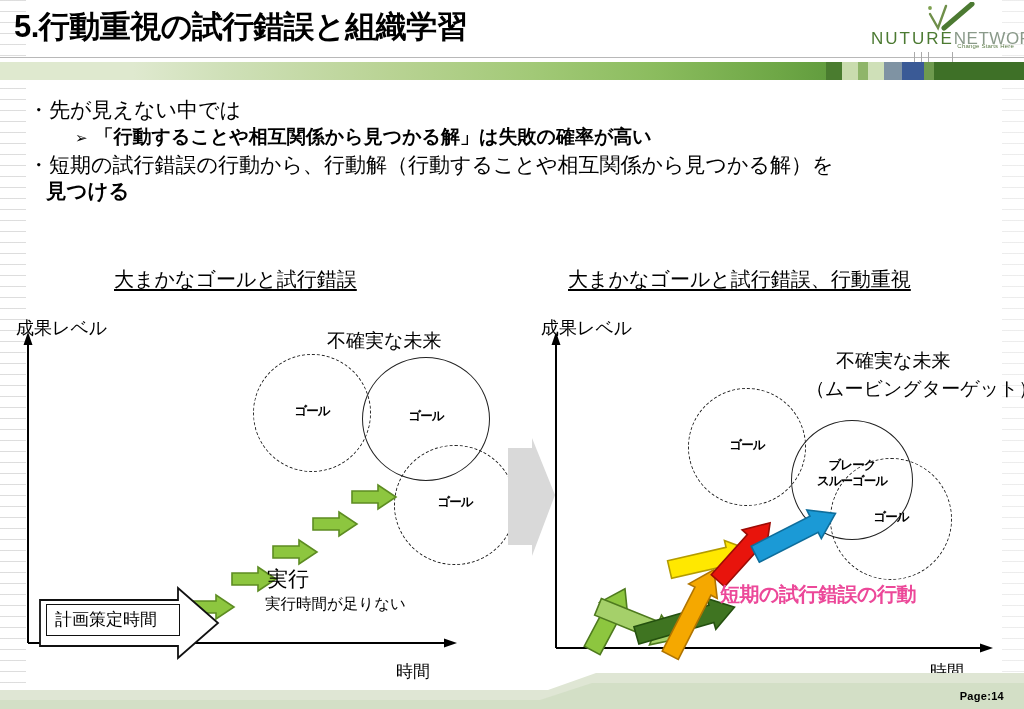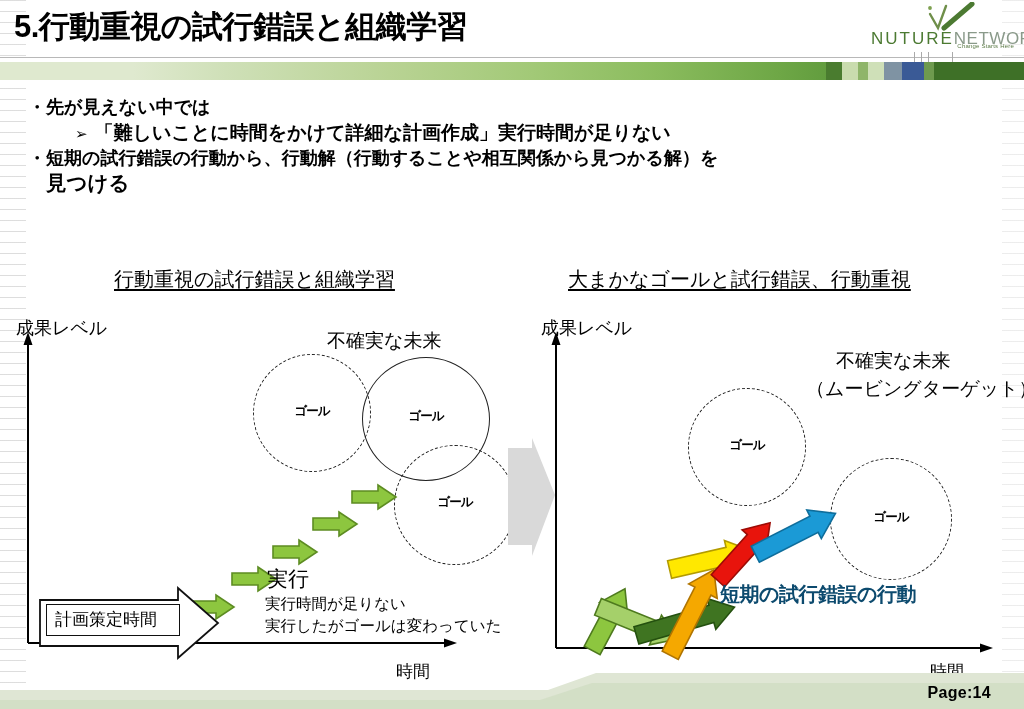--- a/index.html
+++ b/index.html
@@ -89,22 +89,22 @@
       #a2c977 52%,
       #8bbc5e 64%,
       #6ea746 76%,
       #5f9a3c 82%);
   }
   .band-seg { position: absolute; top: 62px; height: 18px; }
 
   
   .bullets { position: absolute; left: 28px; top: 96px; width: 980px; }
   .b-l1 {
-    font-size: 18px;
-    font-weight: bold;
+    font-size: 21px;
+    font-weight: normal;
     line-height: 1.30;
     white-space: nowrap;
   }
   .b-l1-wrap { font-size: 20.5px; font-weight: bold; line-height: 1.30; }
   .b-l2 {
     font-size: 19px;
     font-weight: bold;
     line-height: 1.45;
     margin-left: 47px;
     white-space: nowrap;
@@ -159,33 +159,33 @@
     position: absolute;
     font-size: 17px;
     border: 1.6px solid #111;
     padding: 3px 22px 4px 8px;
     background: #fff;
     white-space: nowrap;
     box-sizing: border-box;
   }
   .red-note {
     position: absolute;
-    color: #0c4a6e;
+    color: #ec4899;
     font-size: 20px;
     font-weight: bold;
     white-space: nowrap;
     letter-spacing: -0.5px;
   }
 
   
   .footer-page {
     position: absolute;
-    right: 33px;
+    right: 20px;
     bottom: 7px;
-    font-size: 16px;
+    font-size: 11px;
     font-weight: bold;
     letter-spacing: .3px;
   }
   svg { display: block; }
   .abs-svg { position: absolute; left: 0; top: 0; pointer-events: none; }
 </style>
 </head>
 <body>
 
 <div id="slide">
@@ -222,31 +222,31 @@
   <div style="position:absolute;left:914px;top:52px;width:1px;height:10px;background:#aaa;"></div>
   <div style="position:absolute;left:921px;top:52px;width:1px;height:10px;background:#aaa;"></div>
   <div style="position:absolute;left:928px;top:52px;width:1px;height:10px;background:#aaa;"></div>
   <div style="position:absolute;left:952px;top:52px;width:1px;height:10px;background:#aaa;"></div>
 
   <div class="bullets">
     <div class="b-l1">
       <span>・</span><span>先が見えない中では</span>
     </div>
     <div class="b-l2">
-      <span class="arrowhead">➢</span><span>「難しいことに時間をかけて詳細な計画作成」実行時間が足りない</span>
+      <span class="arrowhead">➢</span><span>「行動することや相互関係から見つかる解」は失敗の確率が高い</span>
     </div>
     <div class="b-l1">
       <span>・</span><span>短期の試行錯誤の行動から、行動解（行動することや相互関係から見つかる解）を</span>
     </div>
     <div class="b-l1-wrap">
       <span class="b-indent">見つける</span>
     </div>
   </div>
 
-  <div class="panel-title" style="left:114px; top:266px;">行動重視の試行錯誤と組織学習</div>
+  <div class="panel-title" style="left:114px; top:266px;">大まかなゴールと試行錯誤</div>
 
   <div class="axis-label" style="left:16px; top:316px;">成果レベル</div>
   <div class="axis-label" style="left:396px; top:660px; font-size:17px;">時間</div>
 
   <svg class="abs-svg" width="1024" height="709">
 
     <line x1="28" y1="342" x2="28" y2="643" stroke="#000" stroke-width="2"></line>
     <polygon points="28,332 23.5,345 32.5,345" fill="#000"></polygon>
 
     <line x1="28" y1="643" x2="447" y2="643" stroke="#000" stroke-width="2"></line>
@@ -285,41 +285,44 @@
     </g>
   </svg>
 
   <svg class="abs-svg" width="1024" height="709">
     <polygon points="40,600 178,600 178,588 218,623 178,658 178,646 40,646" fill="#ffffff" stroke="#111" stroke-width="1.8"></polygon>
   </svg>
   <div class="plan-box" style="left:46px; top:604px; width:134px;">計画策定時間</div>
 
   <div class="note note-big" style="left:267px; top:566px;">実行</div>
   <div class="note" style="left:265px; top:594px;">実行時間が足りない</div>
-  <div class="note" style="left:265px; top:616px;">実行したがゴールは変わっていた</div>
 
   <svg class="abs-svg" width="1024" height="709">
     <polygon points="508,448 532,448 532,438 555,495 532,556 532,545 508,545" fill="#d9d9d9"></polygon>
   </svg>
 
   <div class="panel-title" style="left:568px; top:266px;">大まかなゴールと試行錯誤、行動重視</div>
 
   <div class="axis-label" style="left:541px; top:316px;">成果レベル</div>
   <div class="axis-label" style="left:930px; top:660px; font-size:17px;">時間</div>
 
   <svg class="abs-svg" width="1024" height="709">
     <line x1="556" y1="342" x2="556" y2="648" stroke="#000" stroke-width="2"></line>
     <polygon points="556,332 551.5,345 560.5,345" fill="#000"></polygon>
     <line x1="556" y1="648" x2="983" y2="648" stroke="#000" stroke-width="2"></line>
     <polygon points="993,648 980,643.5 980,652.5" fill="#000"></polygon>
   </svg>
 
   <div class="circle" style="left:688px; top:388px; width:118px; height:118px;">
     <div class="circle-label" style="top:48px;">ゴール</div>
   </div>
+  <div class="circle solid" style="left:791px; top:420px; width:122px; height:120px;">
+    <div class="circle-label" style="top:36px;">ブレーク</div>
+    <div class="circle-label" style="top:52px;">スルーゴール</div>
+  </div>
   <div class="circle" style="left:830px; top:458px; width:122px; height:122px;">
     <div class="circle-label" style="top:50px;">ゴール</div>
   </div>
 
   <div class="future-label" style="left:836px; top:350px;">不確実な未来</div>
   <div class="future-label" style="left:806px; top:378px;">（ムービングターゲット）</div>
 
   <svg class="abs-svg" width="1024" height="709">
 
     <g transform="translate(578,643) rotate(-62)">

